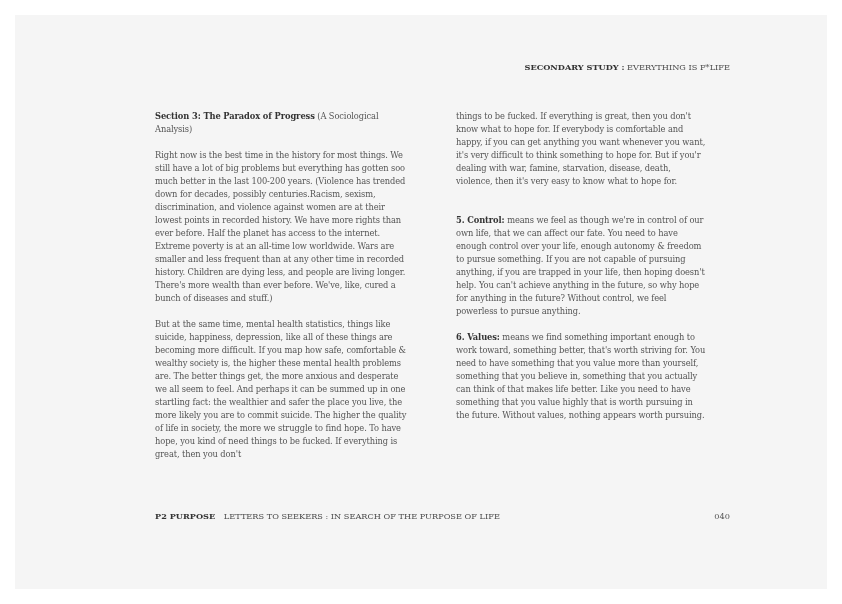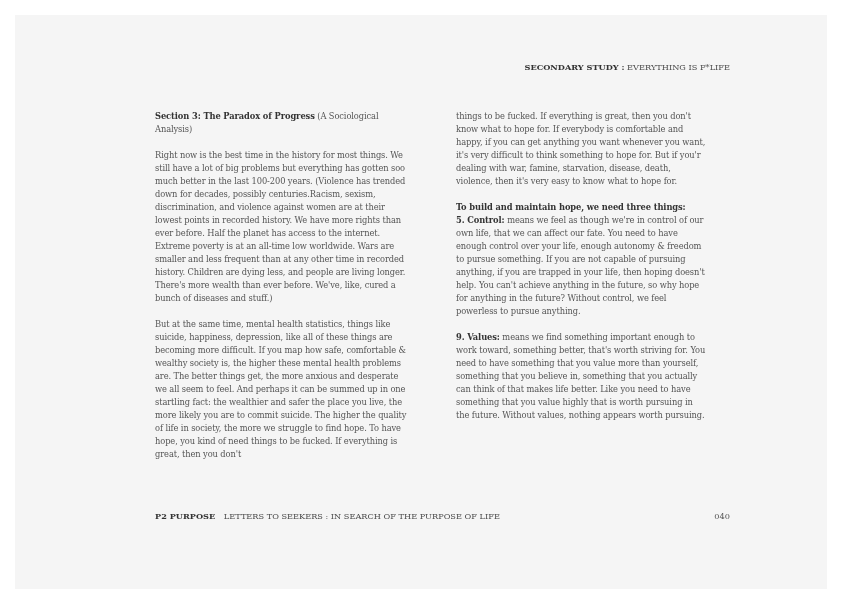--- a/index.html
+++ b/index.html
@@ -77,26 +77,26 @@
     <b>Section 3: The Paradox of Progress</b>
     <span>(A Sociological Analysis)</span>
   </p>
   <p>Right now is the best time in the history for most things. We still have a lot of big problems but everything has gotten soo much better in the last 100-200 years. (Violence has trended down for decades, possibly centuries.Racism, sexism, discrimination, and violence against women are at their lowest points in recorded history. We have more rights than ever before. Half the planet has access to the internet. Extreme poverty is at an all-time low worldwide. Wars are smaller and less frequent than at any other time in recorded history. Children are dying less, and people are living longer. There's more wealth than ever before. We've, like, cured a bunch of diseases and stuff.)</p>
   <p>But at the same time, mental health statistics, things like suicide, happiness, depression, like all of these things are becoming more difficult. If you map how safe, comfortable &amp; wealthy society is, the higher these mental health problems are. The better things get, the more anxious and desperate we all seem to feel. And perhaps it can be summed up in one startling fact: the wealthier and safer the place you live, the more likely you are to commit suicide. The higher the quality of life in society, the more we struggle to find hope. To have hope, you kind of need things to be fucked. If everything is great, then you don't</p>
 </div>
 
 <div class="col right">
   <p>things to be fucked. If everything is great, then you don't know what to hope for. If everybody is comfortable and happy, if you can get anything you want whenever you want, it's very difficult to think something to hope for. But if you'r dealing with war, famine, starvation, disease, death, violence, then it's very easy to know what to hope for.</p>
   <p>
-    <b>To build and maintain hope, we need three things:</b><br>
+    <br>
     <b>5. Control:</b>
     <span>means we feel as though we're in control of our own life, that we can affect our fate. You need to have enough control over your life, enough autonomy &amp; freedom to pursue something. If you are not capable of pursuing anything, if you are trapped in your life, then hoping doesn't help. You can't achieve anything in the future, so why hope for anything in the future? Without control, we feel powerless to pursue anything.</span>
   </p>
   <p>
-    <b>9. Values:</b>
+    <b>6. Values:</b>
     <span>means we find something important enough to work toward, something better, that's worth striving for. You need to have something that you value more than yourself, something that you believe in, something that you actually can think of that makes life better. Like you need to have something that you value highly that is worth pursuing in the future. Without values, nothing appears worth pursuing.</span>
   </p>
 </div>
 
 <div class="footer-left">
   <span class="strong">P2 PURPOSE</span>
   <span>LETTERS TO SEEKERS : IN SEARCH OF THE PURPOSE OF LIFE</span>
 </div>
 
 <div class="footer-right">040</div>

